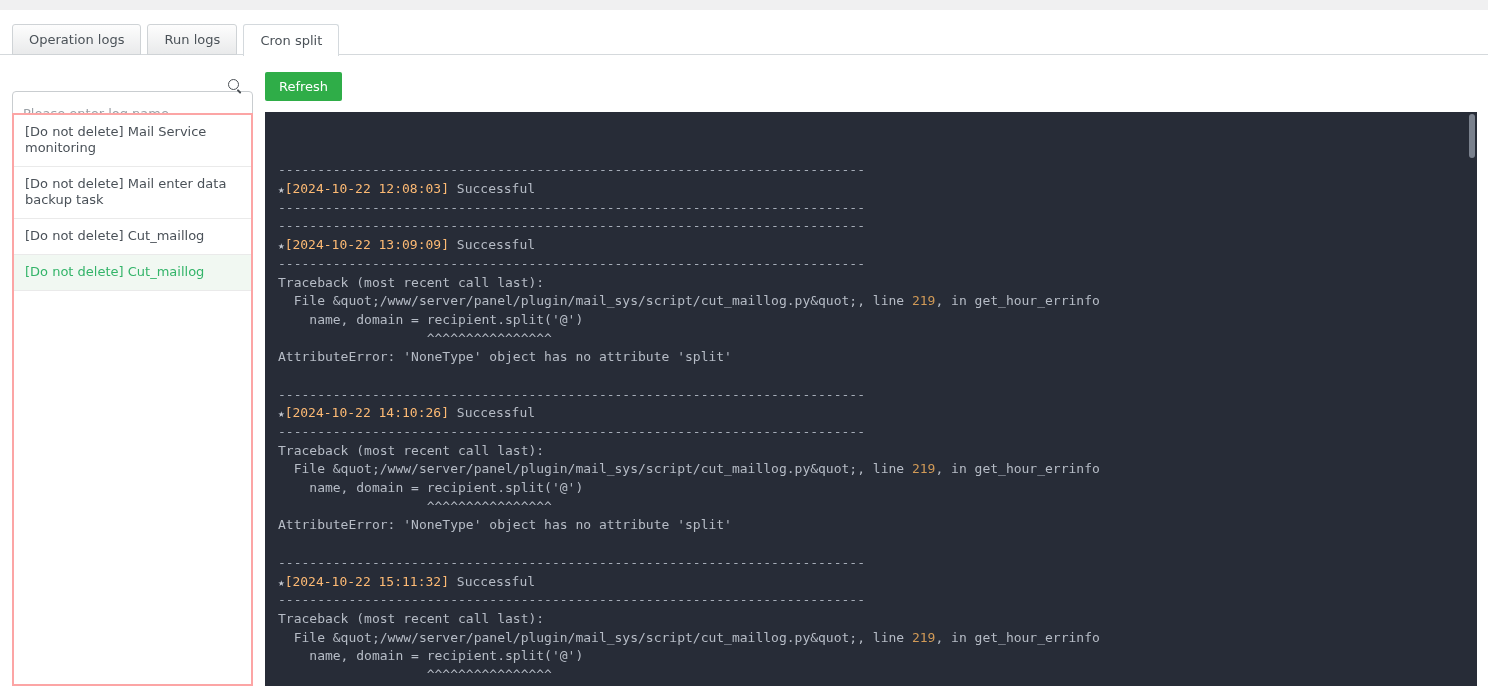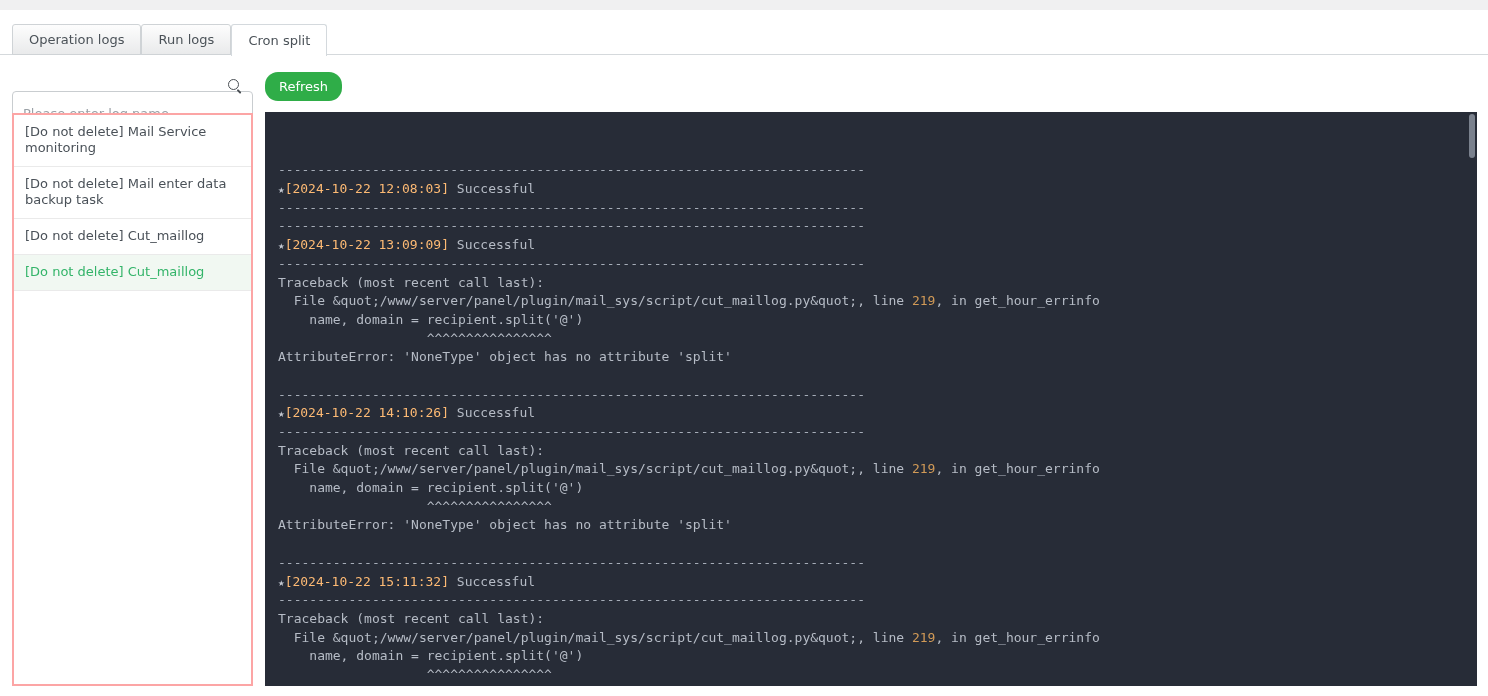--- a/index.html
+++ b/index.html
@@ -1,39 +1,39 @@
 <!DOCTYPE html>
 <html><head>
 <meta charset="utf-8">
 <style>
   * { margin:0; padding:0; box-sizing:border-box; }
   html,body { width:1488px; height:696px; background:#ffffff;
     font-family:"DejaVu Sans","Liberation Sans",sans-serif; overflow:hidden; }
   .topbar { position:absolute; left:0; top:0; width:1488px; height:10px; background:#f0f0f1; }
 
   
-  .tabbar { position:absolute; left:12px; top:24px; display:flex; z-index:2; }
+  .tabbar { position:absolute; left:12px; top:24px; display:flex; gap:6px; z-index:2; }
   .tabbar-line { position:absolute; left:0; top:54px; width:1488px; height:1px; background:#d5d9dc; z-index:1; }
   .tab { height:31px; display:flex; align-items:center; padding:0 16px; min-width:90px; justify-content:center;
     font-size:13px; color:#4b5258; border:1px solid #cfd3d6; border-radius:3px 3px 0 0;
     background:linear-gradient(#fdfdfd,#e9eaeb); cursor:pointer; }
   .tab.active { background:#ffffff; border-color:#d4d9dd; border-bottom:none; height:32px; }
 
   
   .search-wrap { position:absolute; left:12px; top:72px; width:241px; height:29px; }
   .search-input { width:241px; height:29px; border:1px solid #c9cdd0; border-radius:4px;
     padding:16px 32px 0 10px; font-size:13px; color:#333; font-family:inherit; outline:none;margin-top:19px; }
   .search-input::placeholder { color:#9ba1a7; }
   .search-icon { position:absolute; right:10px; top:7px; width:15px; height:15px; cursor:pointer; }
   .search-icon::before { content:""; position:absolute; left:0; top:0; width:9px; height:9px;
     border:1.6px solid #4a4f54; border-radius:50%; }
   .search-icon::after { content:""; position:absolute; left:10px; top:10px; width:5px; height:1.7px;
     background:#4a4f54; transform:rotate(45deg); transform-origin:0 0; border-radius:1px; }
   .refresh-btn { position:absolute; left:265px; top:72px; height:29px; padding:0 14px;
-    background:#2fad48; color:#ffffff; font-size:13px; border:none; border-radius:13px;
+    background:#2fad48; color:#ffffff; font-size:13px; border:none; border-radius:2px;
     font-family:inherit; cursor:pointer; }
 
   
   .sidebar { position:absolute; left:12px; top:113px; width:241px; height:573px;
     border:2px solid #fca5a5; background:#ffffff; overflow:hidden; }
   .side-item { padding:9px 11px 10px 11px; font-size:13px; line-height:16px; color:#4a5158;
     border-bottom:1px solid #eaeaea; cursor:pointer; }
   .side-item.selected { background:#f1f8f2; color:#33b469; }
 
   

